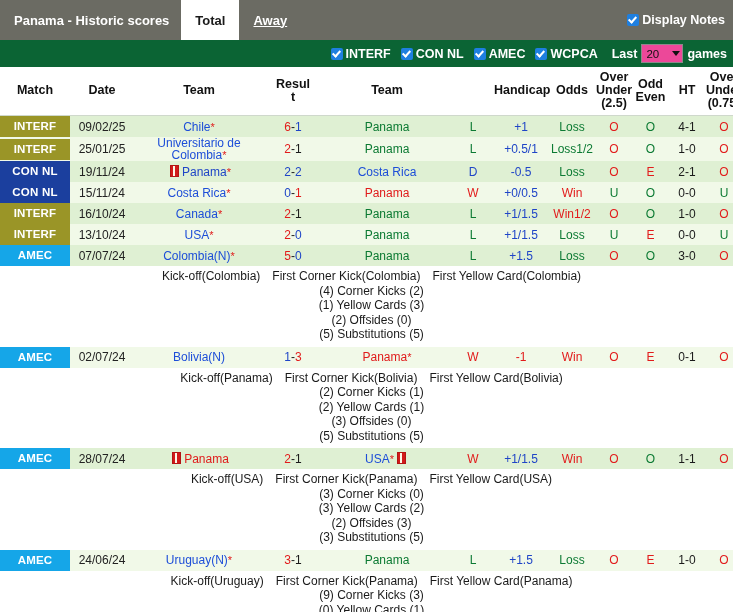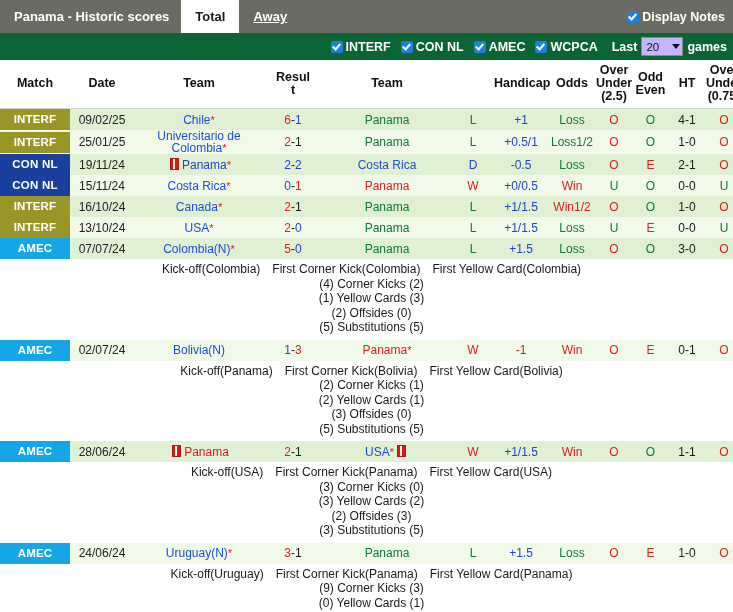--- a/index.html
+++ b/index.html
@@ -9,21 +9,21 @@
     background:#ffffff;
     font-family:"Liberation Sans","DejaVu Sans",sans-serif;
     font-size:12px;
     color:#222;
     -webkit-font-smoothing:antialiased;
   }
   .app{width:733px;position:relative;overflow:hidden;}
 
   
   .titlebar{
-    height:33px;
+    height:40px;
     background:#6b6b63;
     display:flex;
     align-items:stretch;
     position:relative;
   }
   .title-text{
     display:flex;align-items:center;
     padding:0 12px 0 14px;
     color:#ffffff;
     font-size:13px;
@@ -82,21 +82,21 @@
     align-items:center;
     justify-content:flex-end;
     padding-right:6px;
     gap:4px;
   }
   .filter-item{display:flex;align-items:center;gap:3px;margin-left:6px;cursor:pointer;}
   .filter-item .chk-label{font-size:12.5px;}
   .last-label{color:#ffffff;font-weight:bold;font-size:12.5px;margin-left:10px;}
   .games-label{color:#ffffff;font-weight:bold;font-size:12.5px;}
   .select-box{
-    background:#c4b5fd;
+    background:#ec4899;
     border:1px solid #8a8a8a;
     height:17px;
     min-width:34px;
     display:flex;align-items:center;justify-content:space-between;
     padding:0 2px 0 4px;
     font-size:11.5px;
     color:#111;
     cursor:pointer;
   }
   .select-box .caret{
@@ -468,21 +468,21 @@
               <span class="notes-stat">(2) Yellow Cards (1)</span>
               <span class="notes-stat">(3) Offsides (0)</span>
               <span class="notes-stat">(5) Substitutions (5)</span>
             </div>
           </td>
         </tr>
         <tr class="match-row bg-a">
           <td class="badge-cell">
             <span class="badge AMEC">AMEC</span>
           </td>
-          <td class="date-cell">28/06/24</td>
+          <td class="date-cell">28/07/24</td>
           <td class="team"><span class="card-icon"></span><span class="t-red">Panama</span></td>
           <td class="score"><span class="sc-red">2</span><span class="sc-dark">-</span><span class="sc-dark">1</span></td>
           <td class="team"><span class="t-dark">USA</span><span class="star">*</span><span class="card-icon"></span></td>
           <td class="res-w">W</td>
           <td class="hcp">+1/1.5</td>
           <td class="odds-win">Win</td>
           <td class="ou-o">O</td>
           <td class="oe-o">O</td>
           <td class="ht">1-1</td>
           <td class="ou-o">O</td>

